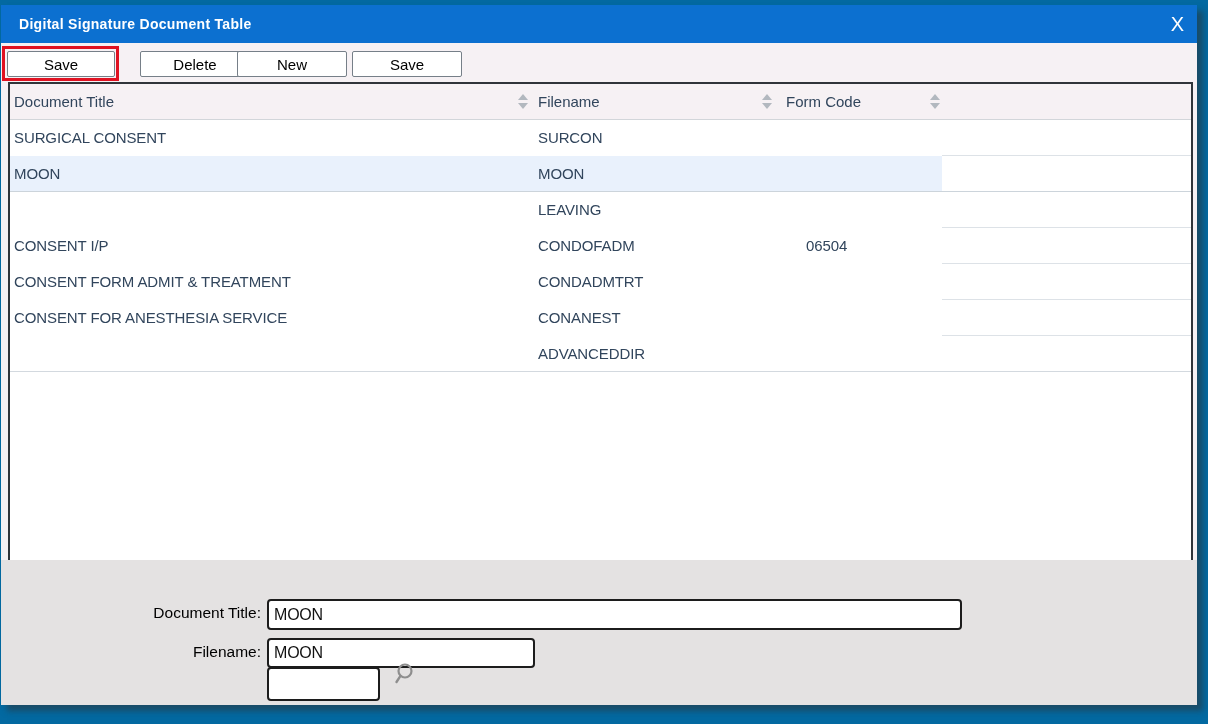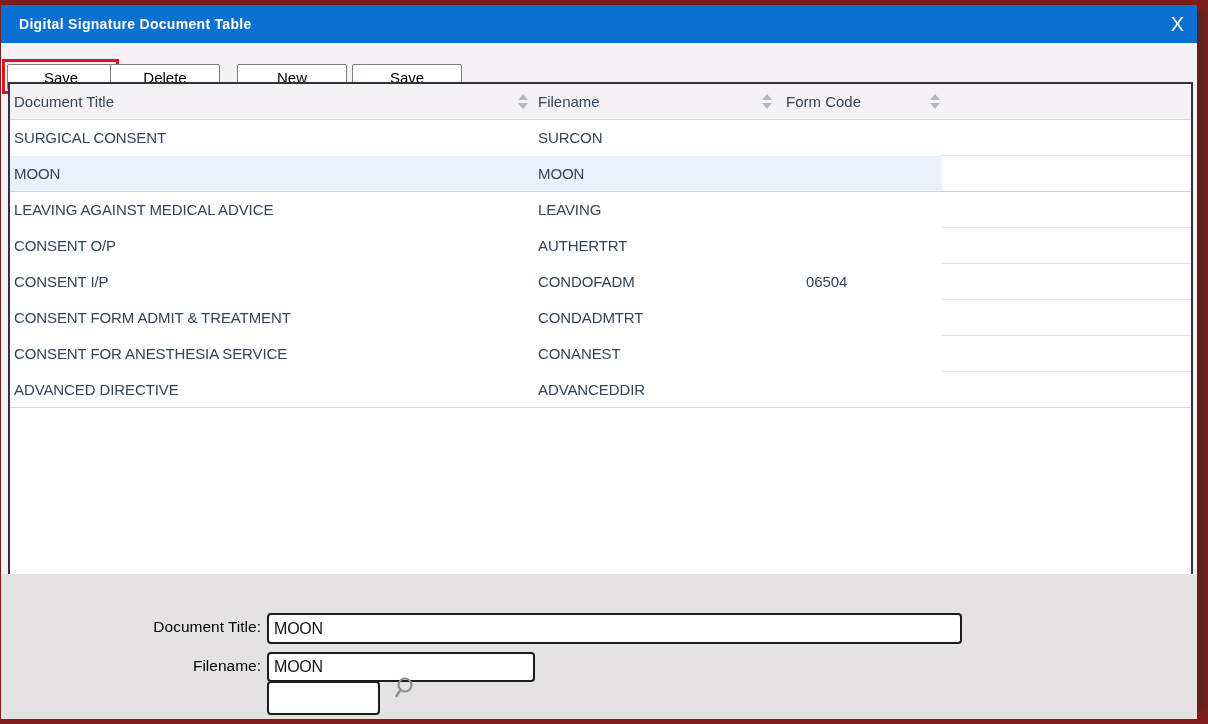--- a/index.html
+++ b/index.html
@@ -1,35 +1,35 @@
 <!DOCTYPE html>
 <html><head>
 <meta charset="utf-8">
 <style>
   html,body{margin:0;padding:0;}
-  .page{position:relative;width:1208px;height:724px;background:#7f1d1d;overflow:hidden;
+  .page{position:relative;width:1208px;height:724px;background:#0369a1;overflow:hidden;
         font-family:"Liberation Sans","DejaVu Sans",sans-serif;}
   .dialog{position:absolute;left:1px;top:5px;width:1196px;height:700px;background:#f6f1f4;
           box-shadow:6px 6px 6px rgba(45,45,45,0.5);}
   
   .titlebar{position:absolute;left:0;top:0;width:100%;height:38px;background:#0c70d0;}
   .title{position:absolute;left:18px;top:50%;transform:translateY(-50%);color:#ffffff;
          font-size:14px;font-weight:bold;letter-spacing:0.3px;white-space:nowrap;}
   .close{position:absolute;right:13px;top:6px;color:#ffffff;font-size:20px;line-height:26px;
          cursor:pointer;font-weight:400;}
   
-  .toolbar{position:absolute;left:0;top:38px;width:100%;height:45px;margin-top:13px;}
+  .toolbar{position:absolute;left:0;top:38px;width:100%;height:45px;}
   .hlbox{position:absolute;left:1px;top:3px;width:117px;height:35px;border:3px solid #e01222;
          box-sizing:border-box;}
   .tbtn{position:absolute;top:8px;height:26px;width:110px;background:#ffffff;
         border:1px solid #767f88;border-radius:2px;box-sizing:border-box;
         font-family:"Liberation Sans","DejaVu Sans",sans-serif;font-size:15px;color:#000;
         text-align:center;padding:0;cursor:pointer;}
   #btn-save{left:6px;width:108px;}
-  #btn-delete{left:109px;}
+  #btn-delete{left:139px;}
   #btn-new{left:236px;}
   #btn-edit{left:351px;}
   
   .tablewrap{position:absolute;left:7px;top:77px;width:1185px;height:546px;background:#ffffff;
              border:2px solid #30343a;box-sizing:border-box;overflow:hidden;}
   .thead{position:relative;height:36px;background:#f6f1f4;border-bottom:1px solid #d2d6da;
          box-sizing:border-box;}
   .hl{position:absolute;top:0;line-height:35px;font-size:15px;color:#31455c;white-space:nowrap;}
   .h1{left:4px}.h2{left:528px}.h3{left:776px}
   .arrows{position:absolute;top:10px;display:flex;flex-direction:column;gap:3px;cursor:pointer;}
@@ -41,21 +41,21 @@
   .trow{position:relative;height:36px;box-sizing:border-box;cursor:default;}
   .trow.seg::after{content:"";position:absolute;left:932px;right:0;bottom:0;height:1px;
                    background:#dde2e7;}
   .trow.selected{background:linear-gradient(to right,#e9f1fc 0,#e9f1fc 932px,#ffffff 932px);
                  border-bottom:1px solid #ccd4db;}
   .trow.last{border-bottom:1px solid #d3d9df;}
   .cell{position:absolute;top:0;line-height:35px;font-size:15px;color:#31455c;
         letter-spacing:-0.1px;white-space:nowrap;}
   .c1{left:4px}.c2{left:528px}.c3{left:796px}
   
-  .panel{position:absolute;left:0;top:569px;width:100%;height:145px;background:#e4e2e2;}
+  .panel{position:absolute;left:0;top:555px;width:100%;height:145px;background:#e4e2e2;}
   .flabel{position:absolute;left:0;width:260px;text-align:right;font-size:15.5px;color:#000;
           white-space:nowrap;}
   .fl1{top:44px}.fl2{top:83px}.fl3{top:112px}
   .finput{position:absolute;background:#ffffff;border:2px solid #1c1c1c;border-radius:4px;
           font-family:"Liberation Sans","DejaVu Sans",sans-serif;font-size:16px;color:#111;
           padding:0 0 0 5px;box-sizing:border-box;letter-spacing:-0.2px;}
   #inp-doc-title{left:266px;top:39px;width:695px;height:31px;}
   #inp-filename{left:266px;top:78px;width:268px;height:30px;}
   #inp-emr{left:266px;top:107px;width:113px;height:34px;}
   .searchicon{position:absolute;left:388px;top:101px;width:28px;height:28px;cursor:pointer;}
@@ -102,46 +102,39 @@
         <span class="cell c1">SURGICAL CONSENT</span>
         <span class="cell c2">SURCON</span>
         <span class="cell c3"></span>
       </div>
       <div class="trow selected">
         <span class="cell c1">MOON</span>
         <span class="cell c2">MOON</span>
         <span class="cell c3"></span>
       </div>
       <div class="trow seg">
-        <span class="cell c1">LEAVING AGAINST MEDICAL ADVICE</span>
         <span class="cell c2">LEAVING</span>
-        <span class="cell c3"></span>
-      </div>
-      <div class="trow seg">
-        <span class="cell c1">CONSENT O/P</span>
-        <span class="cell c2">AUTHERTRT</span>
         <span class="cell c3"></span>
       </div>
       <div class="trow seg">
         <span class="cell c1">CONSENT I/P</span>
         <span class="cell c2">CONDOFADM</span>
         <span class="cell c3">06504</span>
       </div>
       <div class="trow seg">
         <span class="cell c1">CONSENT FORM ADMIT &amp; TREATMENT</span>
         <span class="cell c2">CONDADMTRT</span>
         <span class="cell c3"></span>
       </div>
       <div class="trow seg">
         <span class="cell c1">CONSENT FOR ANESTHESIA SERVICE</span>
         <span class="cell c2">CONANEST</span>
         <span class="cell c3"></span>
       </div>
       <div class="trow last">
-        <span class="cell c1">ADVANCED DIRECTIVE</span>
         <span class="cell c2">ADVANCEDDIR</span>
         <span class="cell c3"></span>
       </div>
     </div>
 
     <div class="panel">
       <label class="flabel fl1">Document Title:</label>
       <input class="finput" id="inp-doc-title" value="MOON" style="">
 
       <label class="flabel fl2">Filename:</label>

